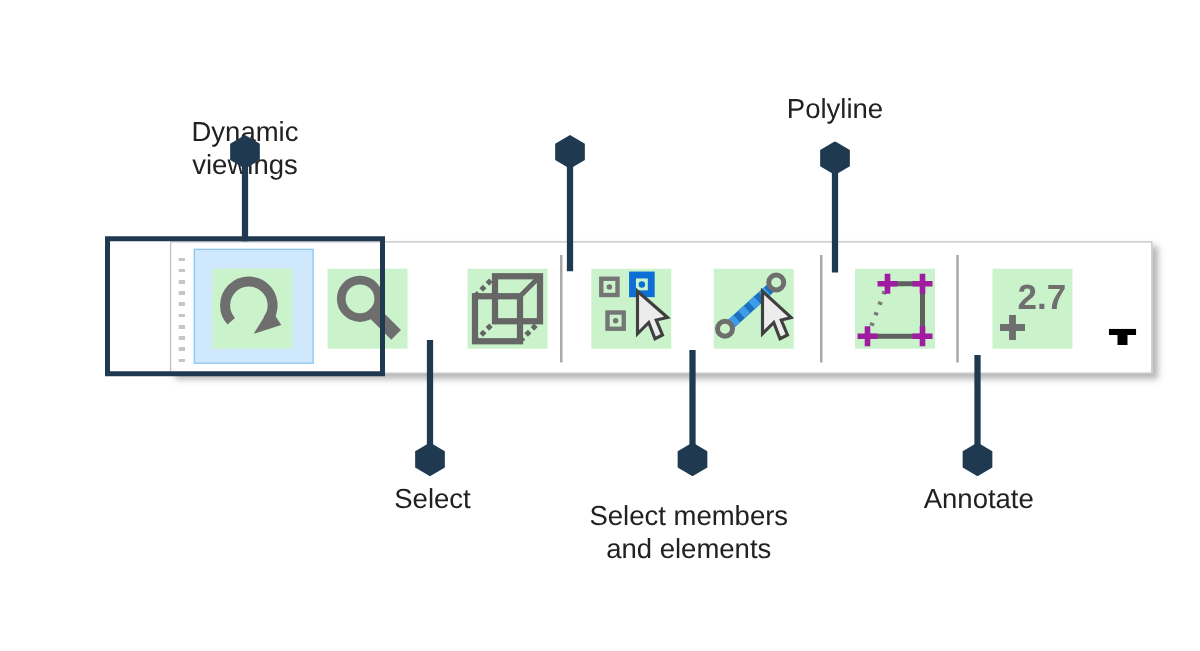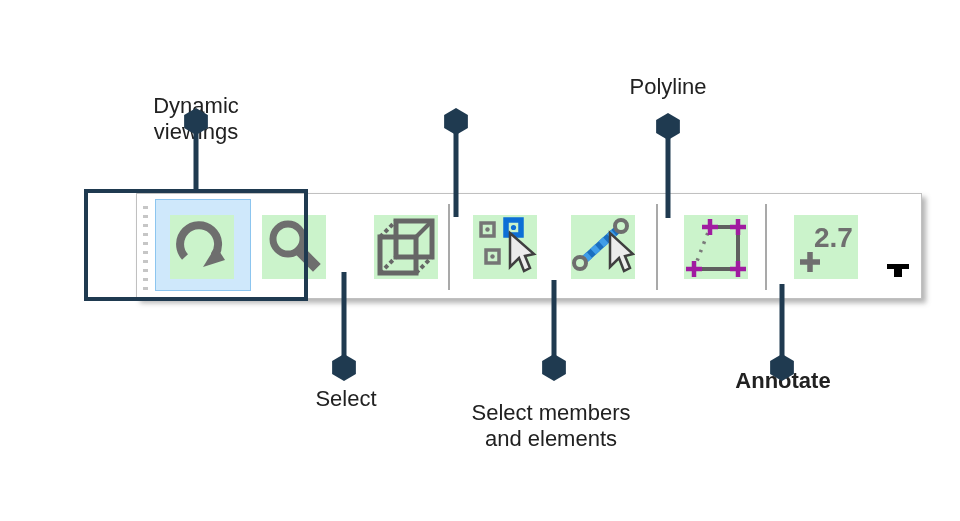--- a/index.html
+++ b/index.html
@@ -151,15 +151,15 @@
   <div class="hex" style="left:344px; top:354px;"></div>
   <div class="hex" style="left:554px; top:354px;"></div>
   <div class="hex" style="left:782px; top:354px;"></div>
 
   <div class="callout-label" style="left:196px; top:46px;margin-top:47px;">Dynamic
 viewings</div>
   <div class="callout-label" style="left:668px; top:74px;">Polyline</div>
   <div class="callout-label" style="left:346px; top:386px;">Select</div>
   <div class="callout-label" style="left:551px; top:400px;">Select members
 and elements</div>
-  <div class="callout-label" style="left:783px; top:368px;font-weight:bold;">Annotate</div>
+  <div class="callout-label" style="left:783px; top:386px;">Annotate</div>
 
 </div>
 
 </body></html>

